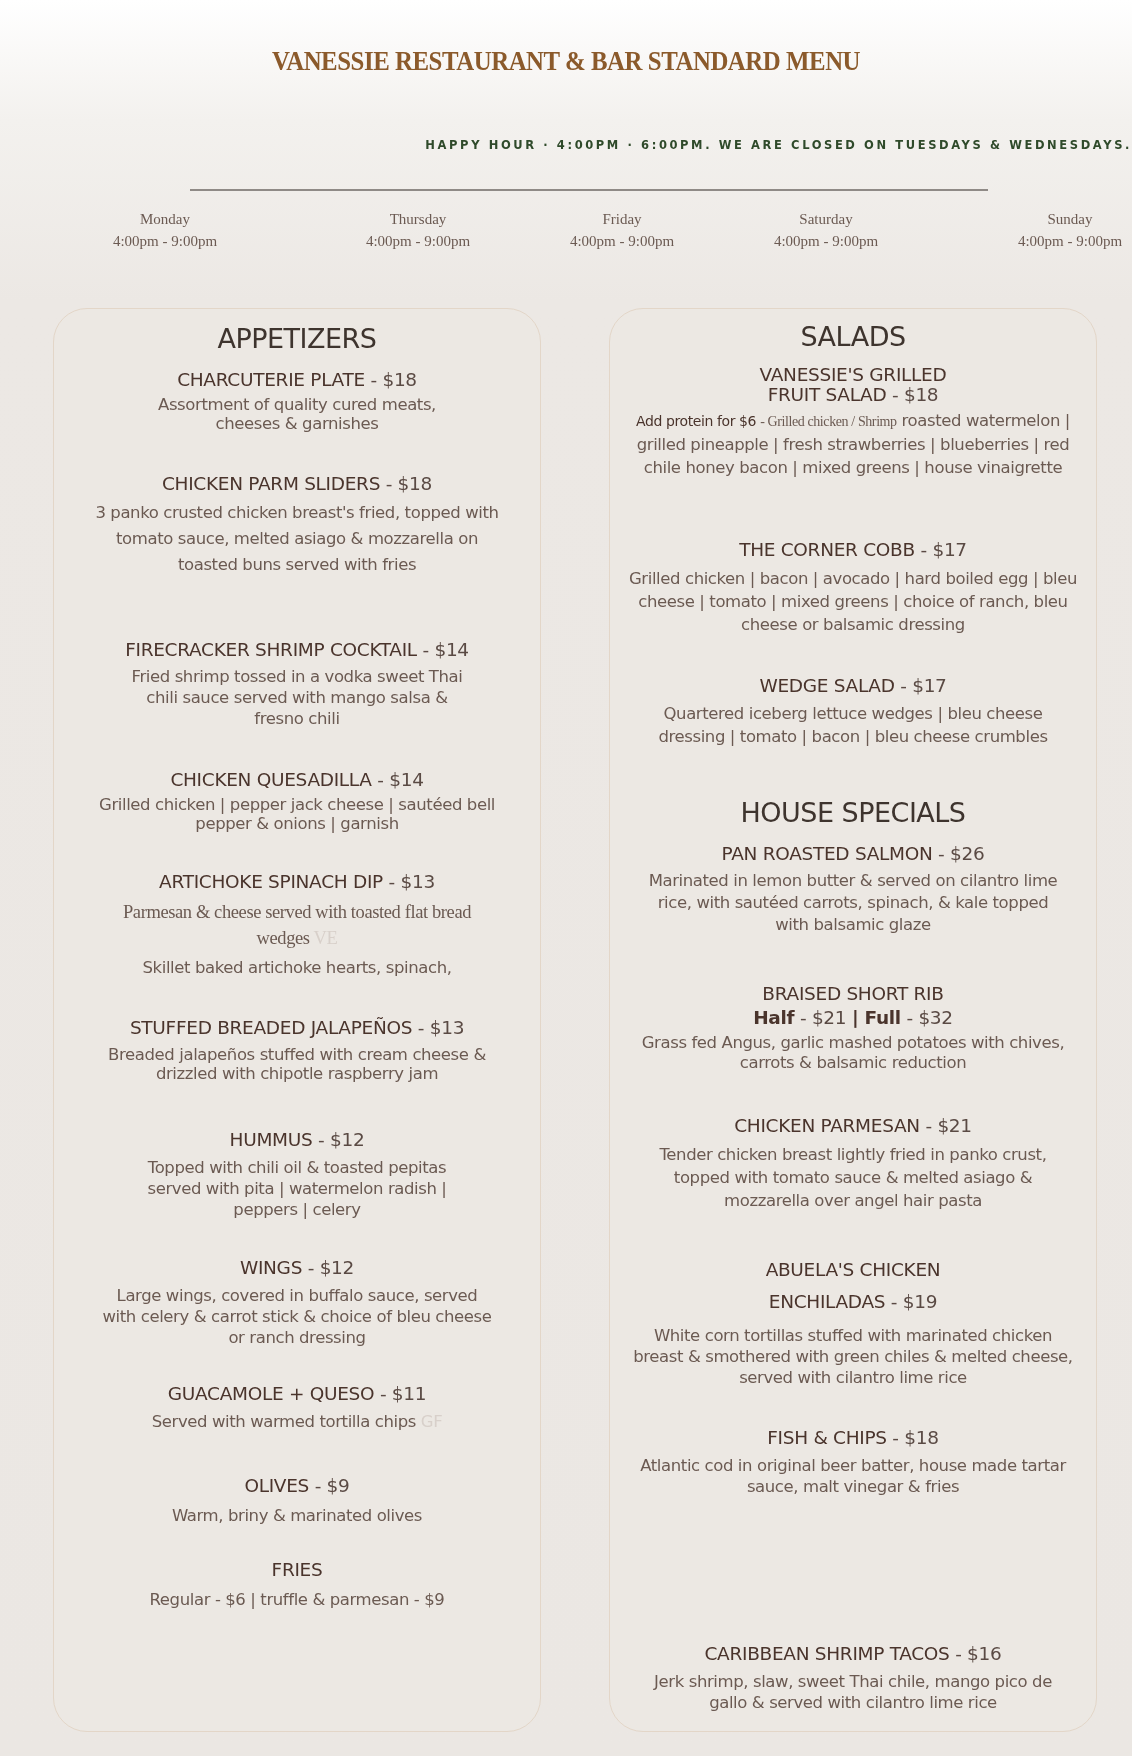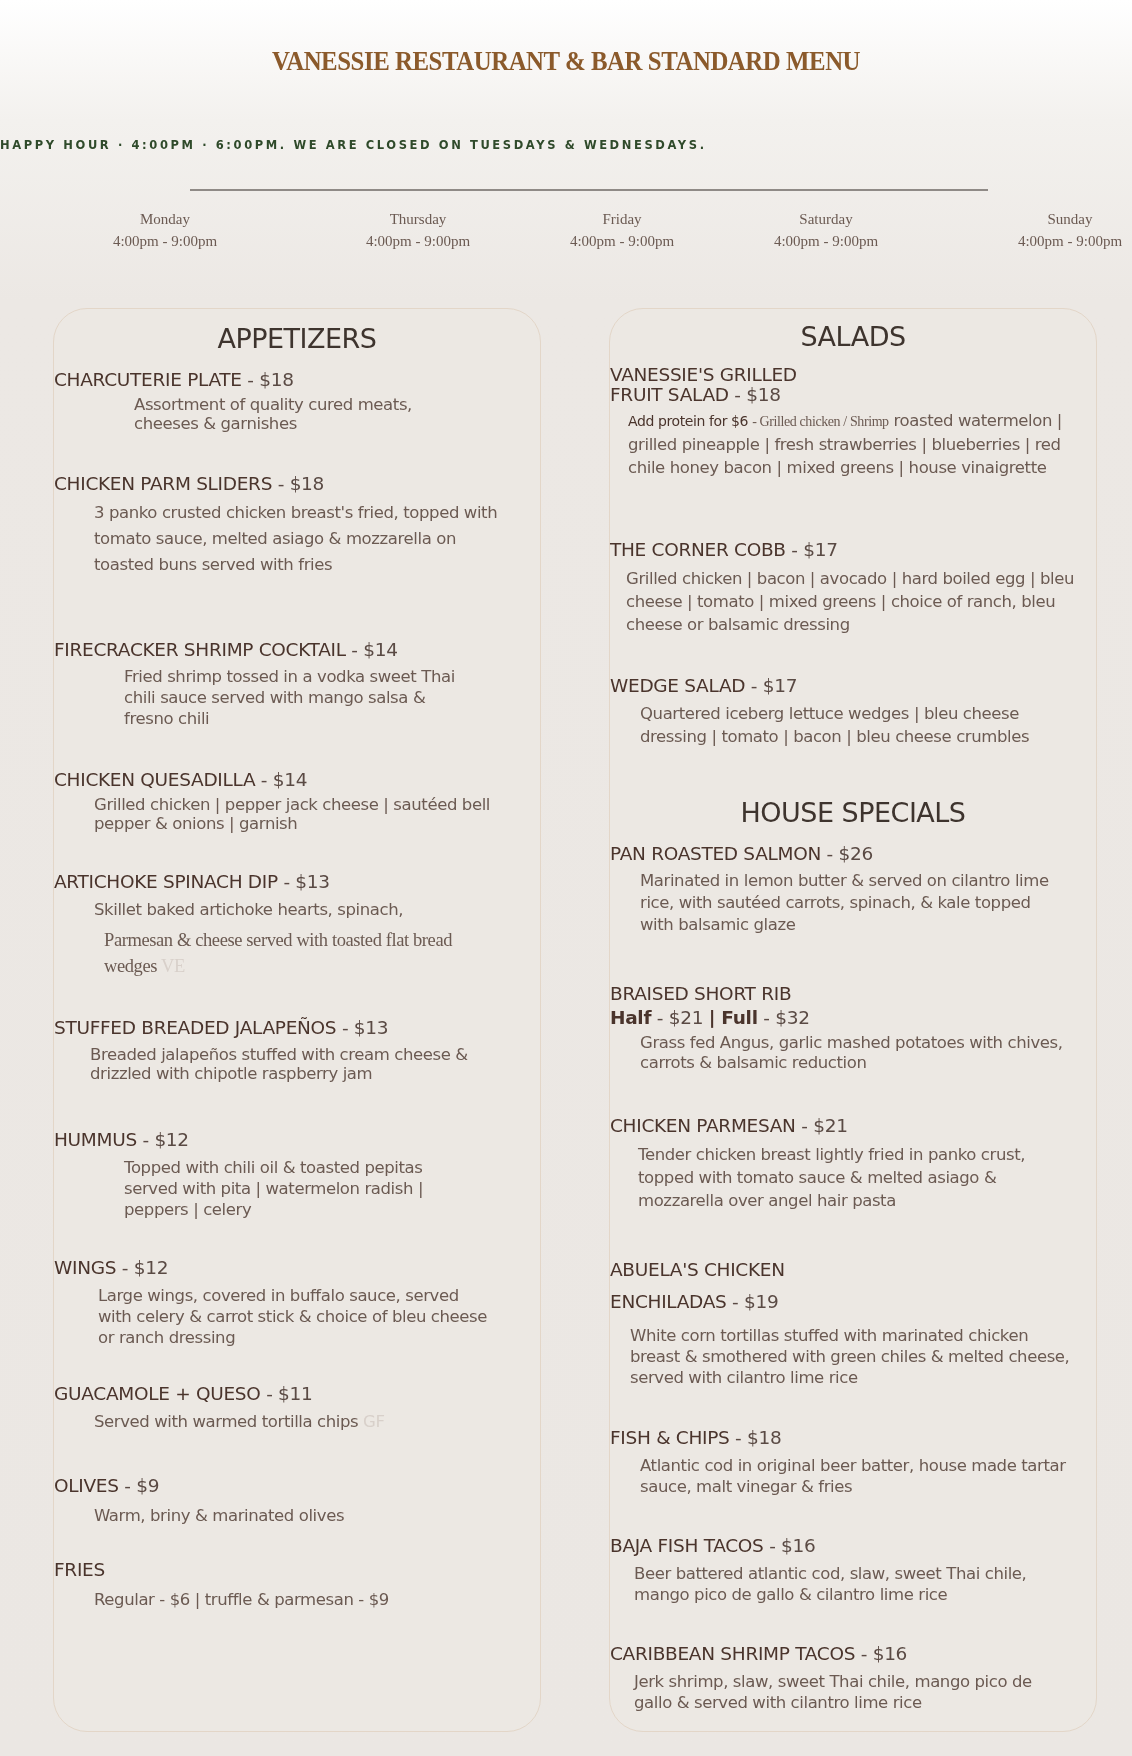--- a/index.html
+++ b/index.html
@@ -11,21 +11,21 @@
     position: relative;
     overflow: hidden;
   }
   .title {
     position: absolute; top: 46px; left: 0; width: 1132px; text-align: center;
     font-family: "Liberation Serif", serif; font-weight: bold;
     font-size: 27px; color: #8b5a2b; letter-spacing: -0.5px;
     transform: scaleX(0.92);
   }
   .happy {
-    position: absolute; top: 138px; left: 0; width: 1132px; text-align: left;
+    position: absolute; top: 138px; left: 0; width: 1132px; text-align: right;
     font-family: "DejaVu Sans", sans-serif; font-weight: bold;
     font-size: 11.5px; letter-spacing: 2.6px; color: #2f4a2a;
   }
   .rule {
     position: absolute; top: 189px; left: 190px; width: 798px; height: 2px;
     background: #8f8a86;
   }
   .hours {
     position: absolute; top: 208px; left: 0; width: 1132px; height: 50px;
   }
@@ -40,21 +40,21 @@
     background: #ece8e3;
     padding-left: 42px;
   }
   .card.left { left: 53px; top: 308px; width: 488px; height: 1424px; }
   .card.right { left: 609px; top: 308px; width: 488px; height: 1424px; }
   .section-title {
     position: absolute; left: 0; width: 100%; text-align: center;
     font-family: "DejaVu Sans", sans-serif; font-size: 27px; color: #3e342e;
     letter-spacing: -0.5px;
   }
-  .item { position: absolute; left: 0; width: 100%; }
+  .item { position: absolute; left: 0; width: 100%; text-align: center; }
   .item-name {
     font-family: "DejaVu Sans", sans-serif; font-size: 18.5px; color: #4a342c;
     line-height: 22px; letter-spacing: -0.3px;
   }
   .item-name .price { color: #5a4a44; }
   .item-desc {
     font-family: "DejaVu Sans", sans-serif; font-size: 16.5px; color: #6b5a52;
     line-height: 21px; padding: 0 24px; letter-spacing: -0.4px;
   }
   .item-desc.serif { font-family: "Liberation Serif", serif; font-size: 18.5px; }
@@ -111,22 +111,22 @@
     <div class="item-desc" style="padding:5px 70px 0; line-height:21px">Fried shrimp tossed in a vodka sweet Thai chili sauce served with mango salsa &amp; fresno chili</div>
   </div>
 
   <div class="item" style="top:460px">
     <div class="item-name"><span>CHICKEN QUESADILLA</span><span class="price"> - $14</span></div>
     <div class="item-desc" style="padding:4px 40px 0; line-height:19px">Grilled chicken | pepper jack cheese | sautéed bell pepper &amp; onions | garnish</div>
   </div>
 
   <div class="item" style="top:562px">
     <div class="item-name"><span>ARTICHOKE SPINACH DIP</span><span class="price"> - $13</span></div>
+    <div class="item-desc serif" style="padding:6px 50px 0; line-height:26px"><span>Parmesan &amp; cheese served with toasted flat bread wedges</span><span class="tag"> VE</span></div>
     <div class="item-desc" style="padding:6px 40px 0; line-height:22px">Skillet baked artichoke hearts, spinach,</div>
-    <div class="item-desc serif" style="padding:6px 50px 0; line-height:26px"><span>Parmesan &amp; cheese served with toasted flat bread wedges</span><span class="tag"> VE</span></div>
   </div>
 
   <div class="item" style="top:708px">
     <div class="item-name"><span>STUFFED BREADED JALAPEÑOS</span><span class="price"> - $13</span></div>
     <div class="item-desc" style="padding:6px 36px 0; line-height:19px">Breaded jalapeños stuffed with cream cheese &amp; drizzled with chipotle raspberry jam</div>
   </div>
 
   <div class="item" style="top:820px">
     <div class="item-name"><span>HUMMUS</span><span class="price"> - $12</span></div>
     <div class="item-desc" style="padding:6px 70px 0; line-height:21px">Topped with chili oil &amp; toasted pepitas served with pita | watermelon radish | peppers | celery</div>
@@ -194,22 +194,18 @@
     <div class="item-name" style="line-height:34px">ABUELA'S CHICKEN</div>
     <div class="item-name" style="line-height:30px"><span>ENCHILADAS</span><span class="price"> - $19</span></div>
     <div class="item-desc" style="padding:8px 20px 0; line-height:21px">White corn tortillas stuffed with marinated chicken breast &amp; smothered with green chiles &amp; melted cheese, served with cilantro lime rice</div>
   </div>
 
   <div class="item" style="top:1118px">
     <div class="item-name"><span>FISH &amp; CHIPS</span><span class="price"> - $18</span></div>
     <div class="item-desc" style="padding:6px 30px 0; line-height:21px">Atlantic cod in original beer batter, house made tartar sauce, malt vinegar &amp; fries</div>
   </div>
 
-  <div class="item" style="top:1226px">
-    <div class="item-name"><span>BAJA FISH TACOS</span><span class="price"> - $16</span></div>
-    <div class="item-desc" style="padding:6px 24px 0; line-height:21px">Beer battered atlantic cod, slaw, sweet Thai chile, mango pico de gallo  &amp; cilantro lime rice</div>
-  </div>
 
   <div class="item" style="top:1334px">
     <div class="item-name"><span>CARIBBEAN SHRIMP TACOS</span><span class="price"> - $16</span></div>
     <div class="item-desc" style="padding:6px 24px 0; line-height:21px">Jerk shrimp, slaw, sweet Thai chile, mango pico de gallo &amp; served with cilantro lime rice</div>
   </div>
 </div>
 
 </body></html>

